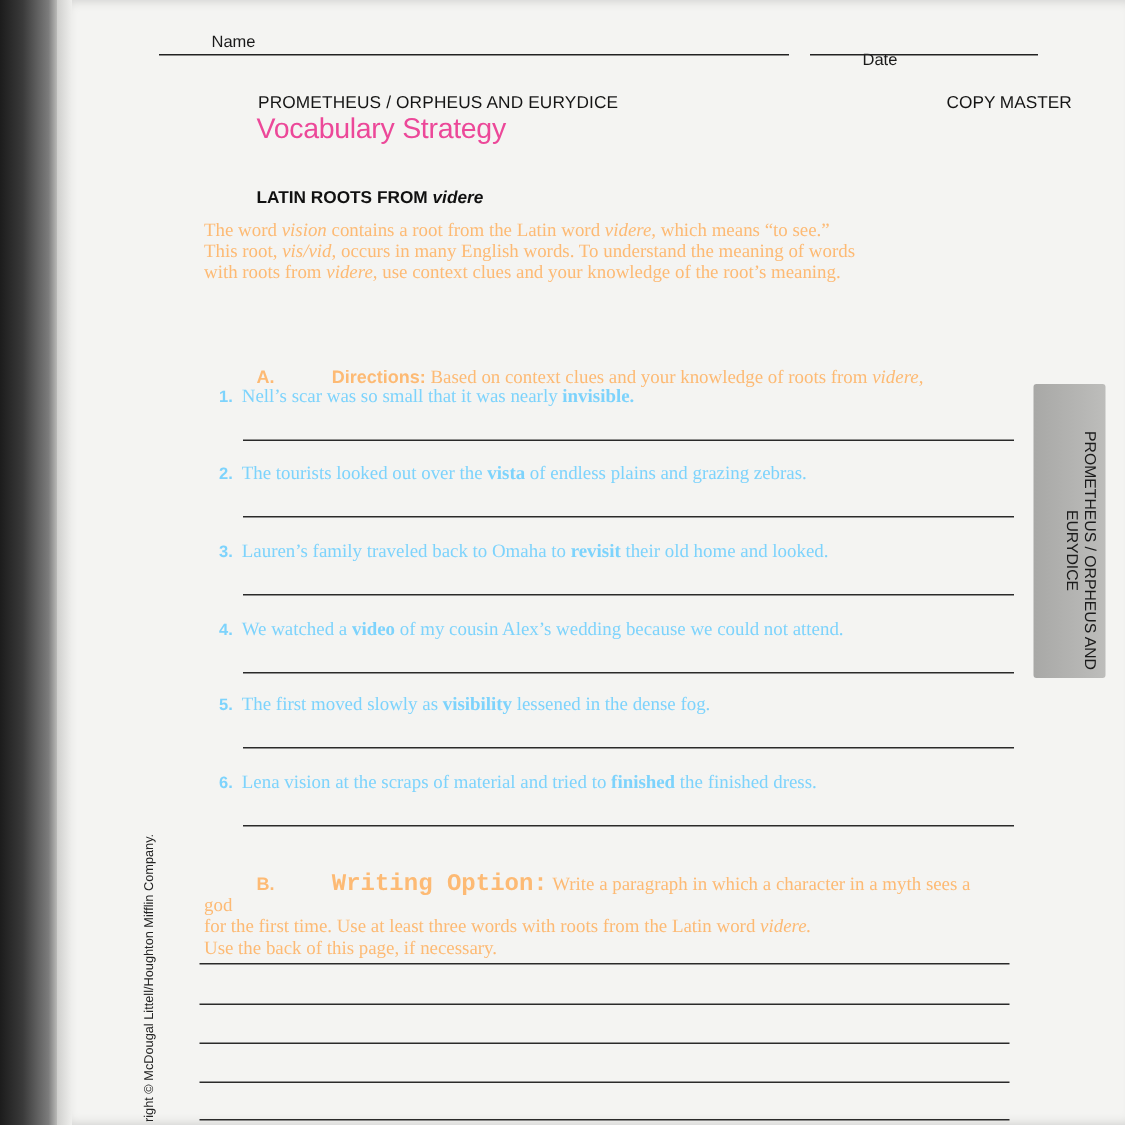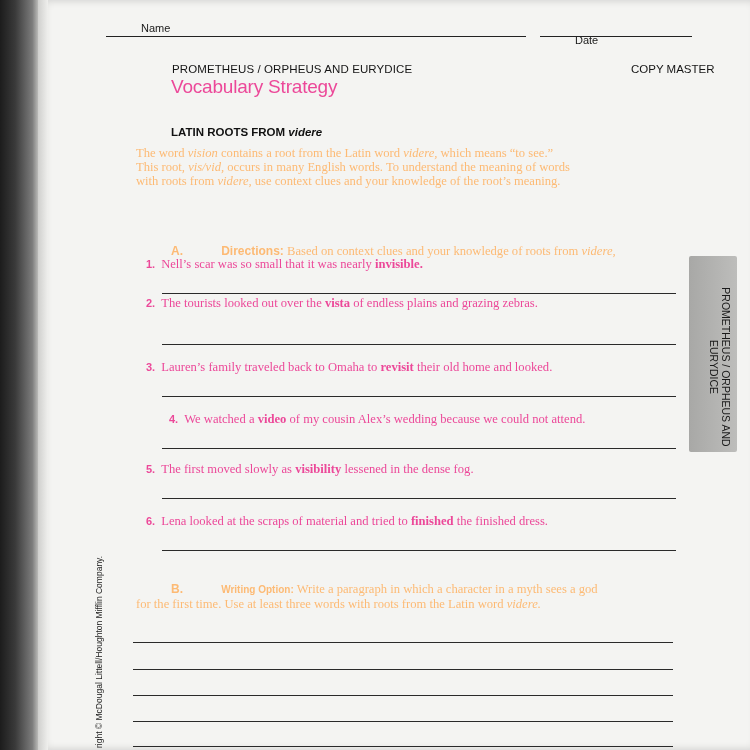--- a/index.html
+++ b/index.html
@@ -28,21 +28,21 @@
     .rule { position: absolute; height: 0; border-top: 1px solid #222; }
 
     .series-title { font-size: 11.5px; letter-spacing: 0.1px; color:#151515; }
     .page-title { font-size: 19px; font-weight: normal; color:#ec4899; letter-spacing: -0.2px; }
     .copy-master { font-size: 11.5px; color:#151515; }
 
     .section-head { font-size: 11.5px; font-weight: bold; color:#111; }
     .section-head i { font-style: italic; }
 
     .body-text { font-size: 12.6px; line-height: 14.2px; color:#fdba74; }
-    .item { font-size: 12.6px; color:#ec4899; }
+    .item { font-size: 12.6px; color:#7dd3fc; }
     .item .num { font-family: "Liberation Sans", sans-serif; font-weight: bold; font-size: 11px; margin-right: 6px; }
     .item b { font-weight: bold; }
 
     .answer-line { position: absolute; height: 0; border-top: 1.2px solid #2a2a2a; }
 
     .side-tab {
       position: absolute; left: 689px; top: 256px; width: 48px; height: 196px;
       background: linear-gradient(to right, #a8a8a6, #bdbdbb);
       border-radius: 2px;
     }
@@ -80,36 +80,37 @@
 <div class="abs body-text" style="left:136px; top:146px; width:500px;" id="intro-paragraph"><span>The word </span><i>vision</i><span> contains a root from the Latin word </span><i>videre,</i><span> which means “to see.”</span><br><span>This root, </span><i>vis/vid,</i><span> occurs in many English words. To understand the meaning of words</span><br><span>with roots from </span><i>videre,</i><span> use context clues and your knowledge of the root’s meaning.</span></div>
 
 <div class="abs body-text" style="left:136px; top:204px; width:520px;margin-top:40px;">
   <span class="sans" style="font-weight:bold; font-size:12px;">A.</span>
   <span class="sans" style="font-weight:bold; font-size:12px;">Directions:</span><span> Based on context clues and your knowledge of roots from </span><i>videre,</i><br>
 </div>
 
 <div id="items-container">
     <div class="abs item" style="left: 146px; top: 257px;"><span class="num">1.</span><span>Nell’s scar was so small that it was nearly </span><b>invisible.</b><span></span></div>
     <div class="answer-line" style="left: 162px; top: 293px; width: 514px;"></div>
-    <div class="abs item" style="left: 146px; top: 296px;"><span class="num">2.</span><span>The tourists looked out over the </span><b>vista</b><span> of endless plains and grazing zebras.</span></div>
+    <div class="abs item" style="left: 146px; top: 308px;"><span class="num">2.</span><span>The tourists looked out over the </span><b>vista</b><span> of endless plains and grazing zebras.</span></div>
     <div class="answer-line" style="left: 162px; top: 344px; width: 514px;"></div>
     <div class="abs item" style="left: 146px; top: 360px;"><span class="num">3.</span><span>Lauren’s family traveled back to Omaha to </span><b>revisit</b><span> their old home and looked.</span></div>
     <div class="answer-line" style="left: 162px; top: 396px; width: 514px;"></div>
-    <div class="abs item" style="left: 146px; top: 412px; margin-left: 23px;"><span class="num">4.</span><span>We watched a </span><b>video</b><span> of my cousin Alex’s wedding because we could not attend.</span></div>
+    <div class="abs item" style="left: 146px; top: 412px;"><span class="num">4.</span><span>We watched a </span><b>video</b><span> of my cousin Alex’s wedding because we could not attend.</span></div>
     <div class="answer-line" style="left: 162px; top: 448px; width: 514px;"></div>
     <div class="abs item" style="left: 146px; top: 462px;"><span class="num">5.</span><span>The first moved slowly as </span><b>visibility</b><span> lessened in the dense fog.</span></div>
     <div class="answer-line" style="left: 162px; top: 498px; width: 514px;"></div>
-    <div class="abs item" style="left: 146px; top: 514px;"><span class="num">6.</span><span>Lena looked at the scraps of material and tried to </span><b>finished</b><span> the finished dress.</span></div>
+    <div class="abs item" style="left: 146px; top: 514px;"><span class="num">6.</span><span>Lena vision at the scraps of material and tried to </span><b>finished</b><span> the finished dress.</span></div>
     <div class="answer-line" style="left: 162px; top: 550px; width: 514px;"></div>
   </div>
 
 <div class="abs body-text" style="left:136px; top:582px; width:520px;">
   <span class="sans" style="font-weight:bold; font-size:12px;">B.</span>
-  <span class="sans" style="font-weight:bold; font-size:10px;">Writing Option:</span><span> Write a paragraph in which a character in a myth sees a god</span><br>
+  <span class="sans" style="font-weight:bold; font-size:16px;font-family:Liberation Mono, monospace;">Writing Option:</span><span> Write a paragraph in which a character in a myth sees a god</span><br>
   <span>for the first time. Use at least three words with roots from the Latin word </span><i>videre.</i><br>
+  <span>Use the back of this page, if necessary.</span>
 </div>
 <div class="answer-line" style="left:133px; top:642px; width:540px;"></div>
 <div class="answer-line" style="left:133px; top:669px; width:540px;"></div>
 <div class="answer-line" style="left:133px; top:695px; width:540px;"></div>
 <div class="answer-line" style="left:133px; top:721px; width:540px;"></div>
 <div class="answer-line" style="left:133px; top:746px; width:540px;"></div>
 
 <div class="side-tab"></div>
 <div class="side-tab-text">
   <span>PROMETHEUS / ORPHEUS AND</span><br>

